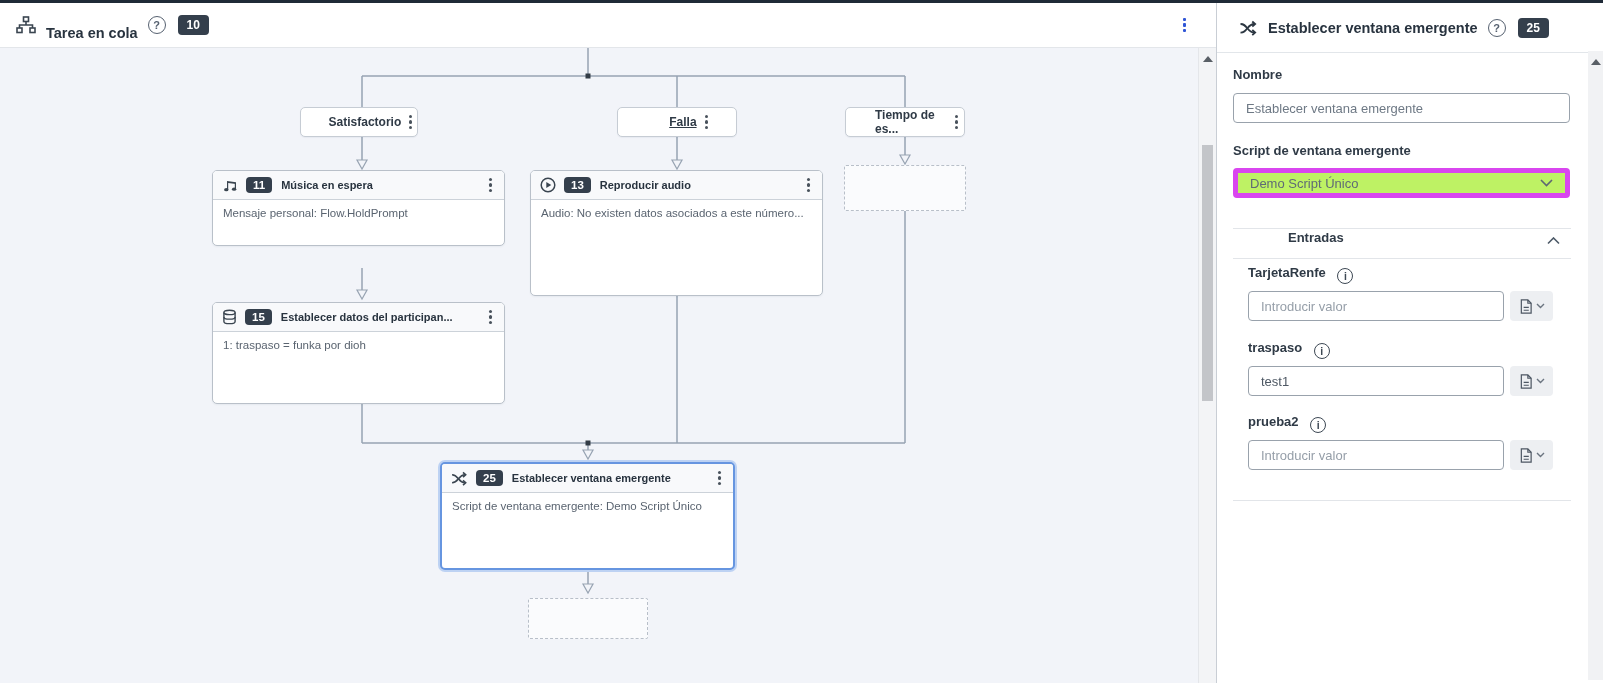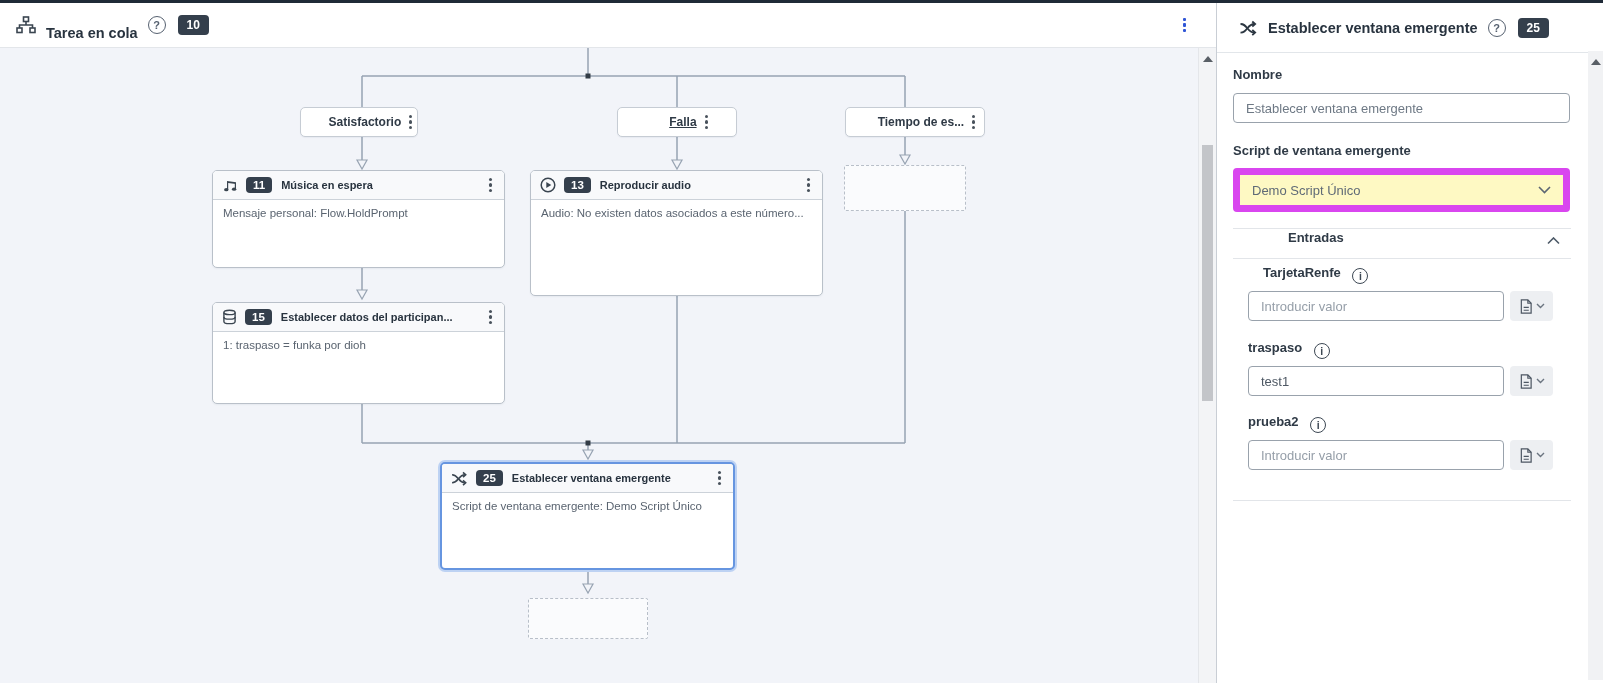--- a/index.html
+++ b/index.html
@@ -51,21 +51,21 @@
   .panel { position:absolute; left:1217px; top:3px; width:386px; height:680px; background:#fff; }
   .panel-header { height:50px; border-bottom:1px solid #e2e6ea; display:flex; align-items:center; padding-left:22px; }
   .panel-header .title { font-size:14.5px; font-weight:bold; color:#28333f; margin:0 10px; }
   .p-scroll { position:absolute; right:0; top:51px; width:15px; height:629px; background:#f1f2f4; }
 
   .flabel { position:absolute; font-size:13px; font-weight:bold; color:#2f3a46; }
   .tinput { position:absolute; height:30px; border:1px solid #99a2ac; border-radius:4px; background:#fff;
     font-family:"Liberation Sans",sans-serif; font-size:13px; color:#4e5864; padding:0 12px; outline:none; }
   .tinput::placeholder { color:#959ea8; }
   .tinput.ghosty { color:#6e7985; }
-  .fselect { position:absolute; height:44px; border:7px solid #d946ef; border-radius:4px; background:#fef9c3;
+  .fselect { position:absolute; height:30px; border:5px solid #d946ef; border-radius:4px; background:#bef264;
     display:flex; align-items:center; padding:0 12px; font-size:13px; color:#5f6a76; cursor:pointer; }
   .fselect .spacer { flex:1; }
   .hr { position:absolute; height:1px; background:#e2e5e9; }
   .info { display:inline-flex; width:16px; height:16px; border:1.3px solid #3d4854; border-radius:50%;
     align-items:center; justify-content:center; font-size:10.5px; font-weight:bold; color:#3d4854; vertical-align:-3px; margin-left:8px; }
   .valbtn { position:absolute; width:43px; height:30px; background:#edeff2; border-radius:4px; display:flex;
     align-items:center; justify-content:center; gap:3px; cursor:pointer; }
   .sect-toggle { position:absolute; cursor:pointer; }
 </style>
 </head>
@@ -130,30 +130,30 @@
       </span>
   </div>
   <div class="branch-label" style="left:617px; top:59px; width:120px;text-decoration:underline;">
     <span>Falla</span>
     <span class="kebab">
         <i></i>
         <i></i>
         <i></i>
       </span>
   </div>
-  <div class="branch-label" style="left:845px; top:59px; width:140px;">
+  <div class="branch-label" style="left:845px; top:59px; width:120px;">
     <span>Tiempo de es...</span>
     <span class="kebab">
         <i></i>
         <i></i>
         <i></i>
       </span>
   </div>
 
-  <div class="node" style="left:212px; top:122px; width:293px; height:98px;">
+  <div class="node" style="left:212px; top:122px; width:293px; height:76px;">
     <div class="node-header">
       <span class="nicon">
         <svg width="16" height="15" viewBox="0 0 16 15" fill="#3a4550">
           <path d="M5 3 L14 4.3 V6.1 L6.2 5 V11.6 H5 Z"></path>
           <rect x="12.8" y="5" width="1.2" height="6.1"></rect>
           <ellipse cx="4.3" cy="11.7" rx="2.2" ry="1.65"></ellipse>
           <ellipse cx="12.1" cy="11.2" rx="2.2" ry="1.65"></ellipse>
         </svg>
       </span>
       <span class="nbadge">11</span>
@@ -268,21 +268,21 @@
   <div class="hr" style="left:16px; top:225px; width:338px;"></div>
 
   <div class="flabel" style="left:31px; top:227px;padding-left:40px;">Entradas</div>
   <span class="sect-toggle" style="left:330px; top:228px;">
     <svg width="13" height="8" viewBox="0 0 13 8">
       <polyline points="1,6.5 6.5,1 12,6.5" fill="none" stroke="#4d5a68" stroke-width="1.6"></polyline>
     </svg>
   </span>
   <div class="hr" style="left:16px; top:255px; width:338px;"></div>
 
-  <div class="flabel" style="left:31px; top:262px;margin-left:15px;">
+  <div class="flabel" style="left:31px; top:262px;">
     <span>TarjetaRenfe</span>
     <span class="info">i</span>
   </div>
   <input class="tinput" style="left: 31px; top: 288px; width: 256px;" placeholder="Introducir valor">
   <div class="valbtn" style="left:293px; top:288px;">
     <svg width="14" height="17" viewBox="0 0 15 17" fill="none" stroke="#4d5763" stroke-width="1.3">
       <path d="M2.5 1.5 H9.5 L13 5 V15.5 H2.5 Z"></path>
       <path d="M9.5 1.5 V5 H13"></path>
       <path d="M5 9.5 H10.5 M5 12.5 H10.5"></path>
     </svg>

